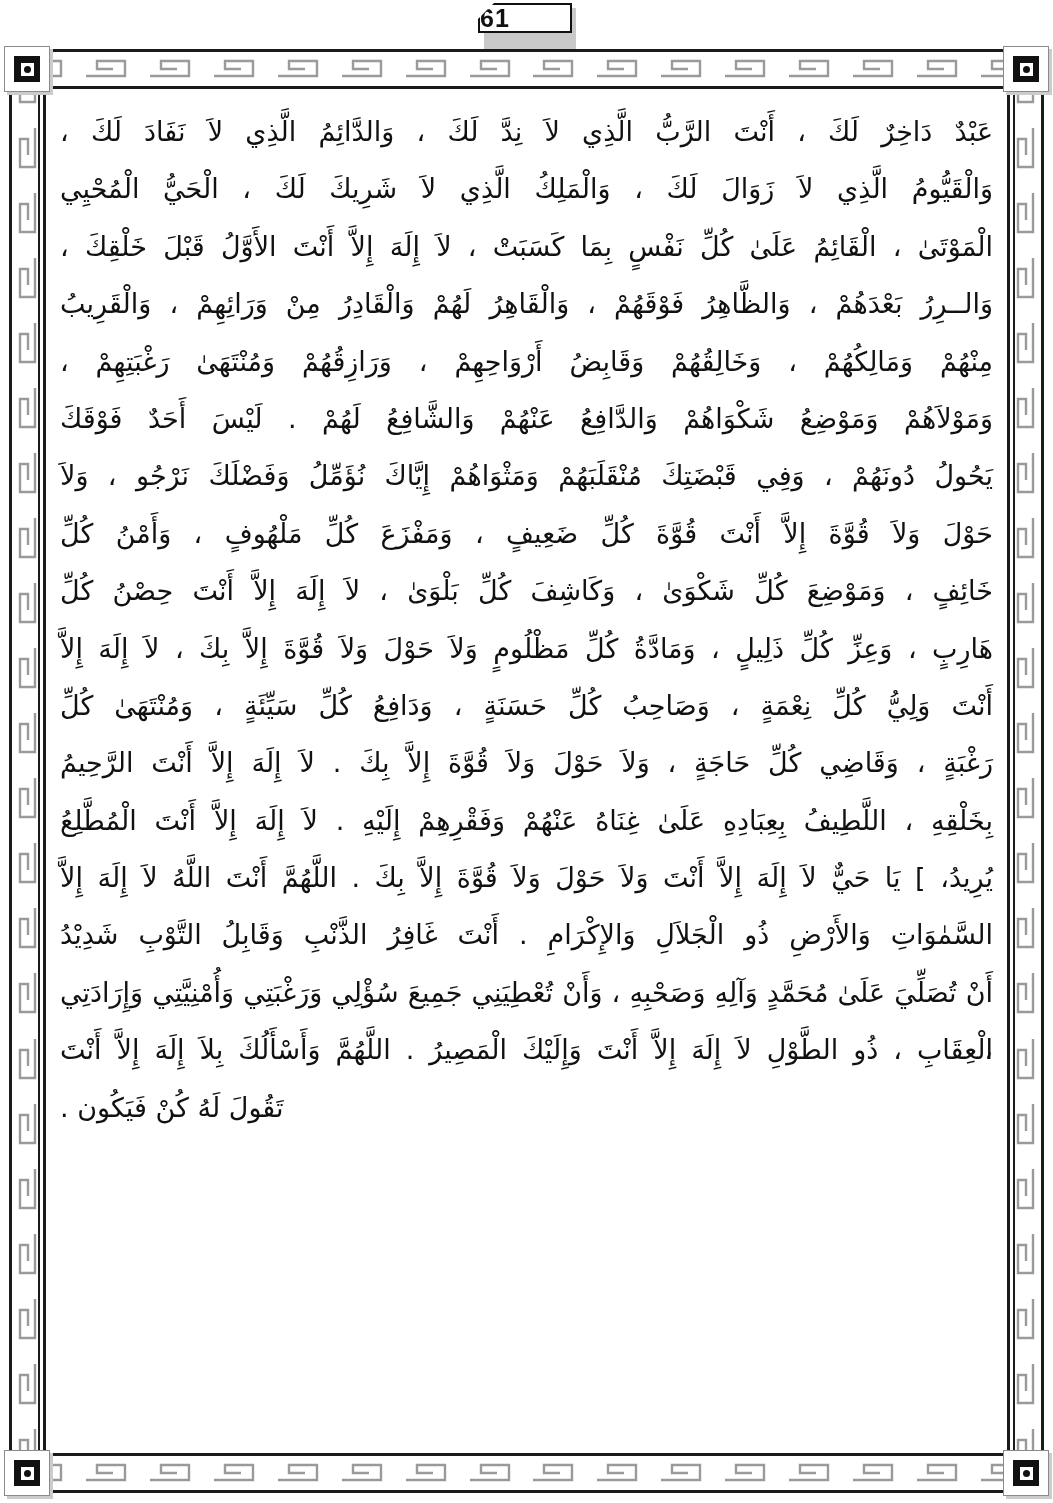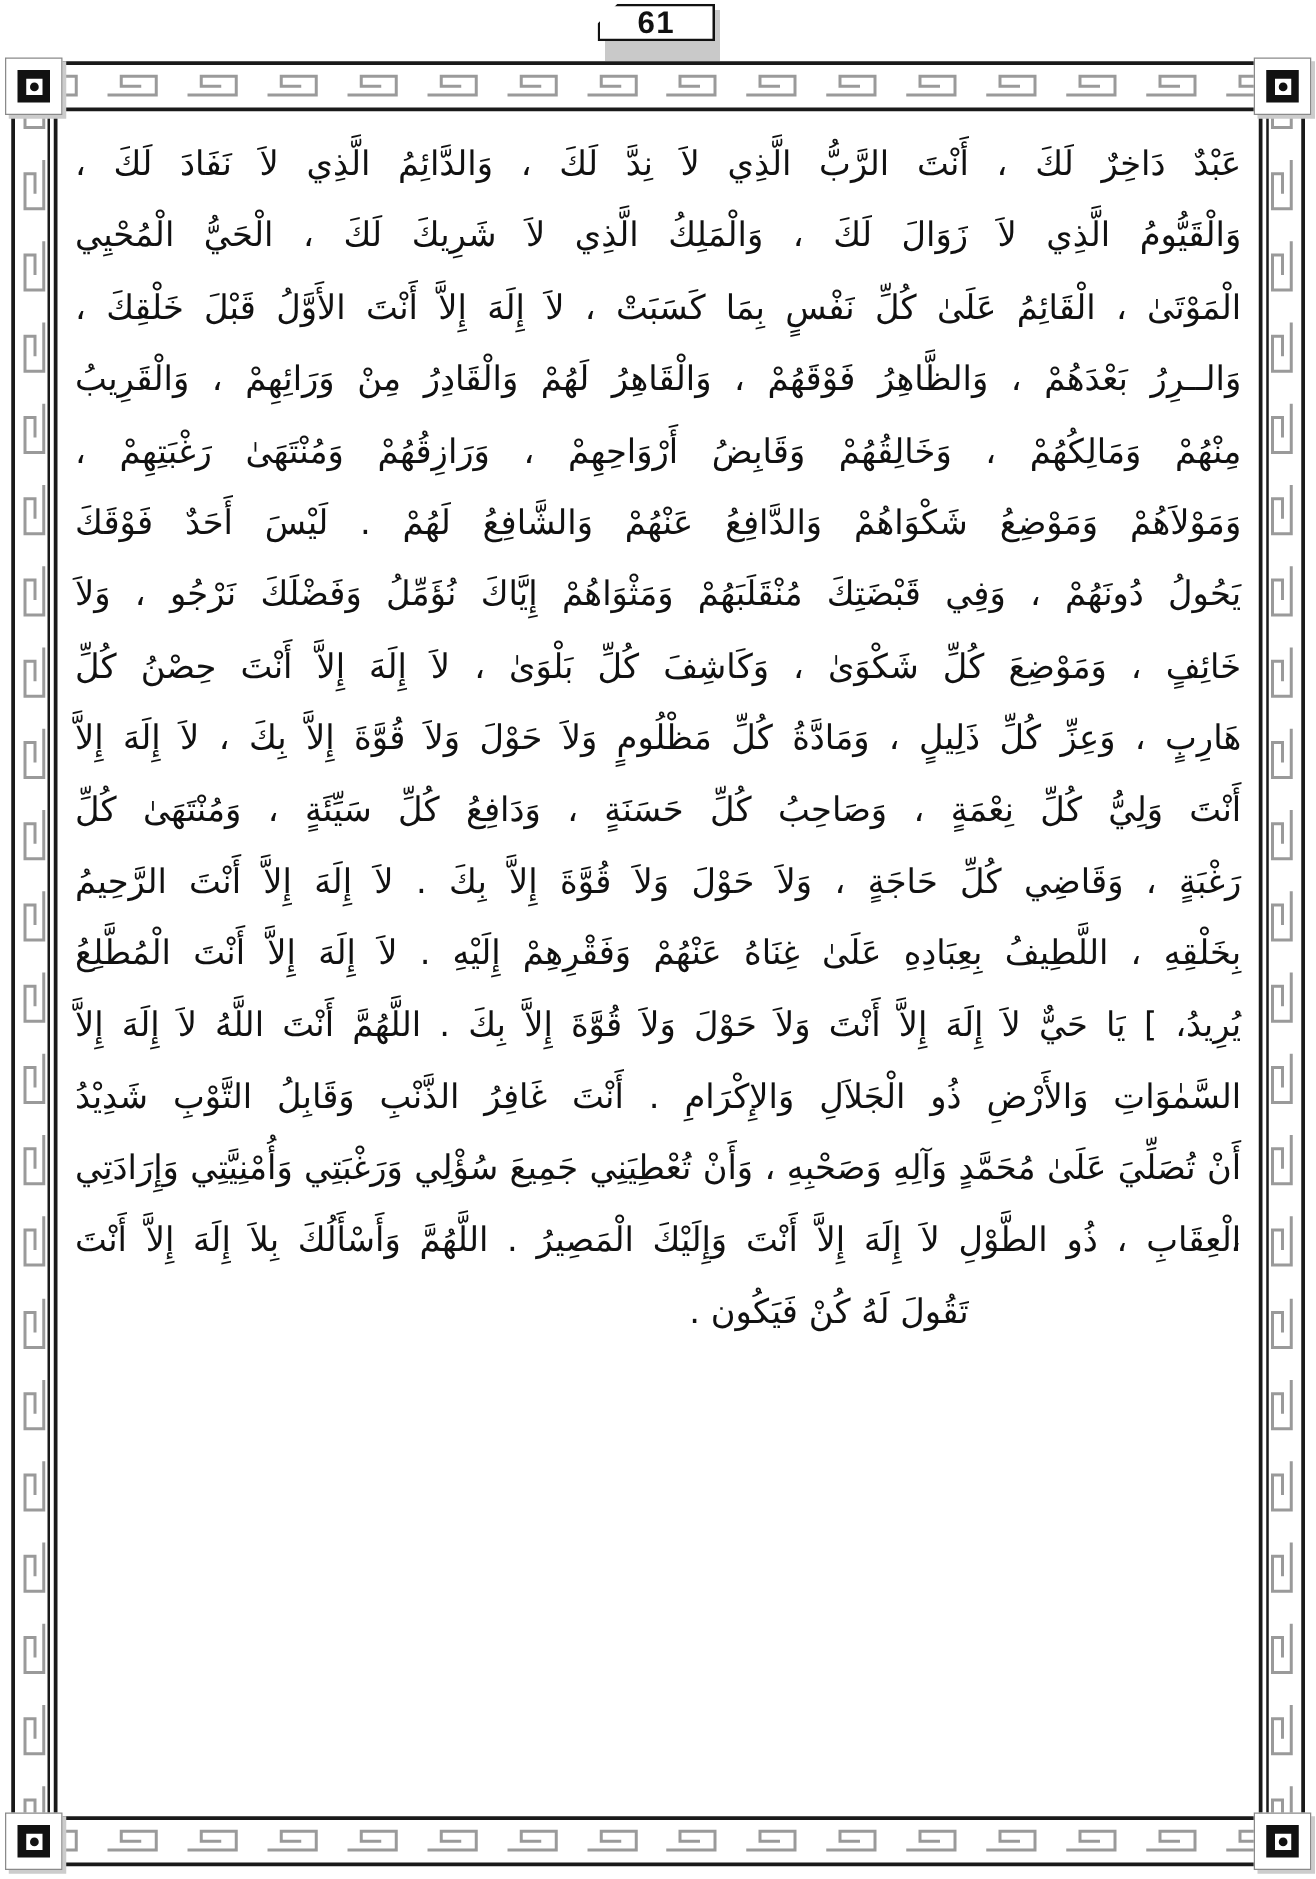--- a/index.html
+++ b/index.html
@@ -15,21 +15,21 @@
   .tab-wrap { position:absolute; left:478px; top:3px; width:100px; height:46px; }
   .tab-shadow {
     position:absolute; left:6px; top:5px; width:92px; height:41px;
     background:#c9c9c9;
     clip-path:polygon(16px 0, 100% 0, 100% 100%, 0 100%, 0 16px);
   }
   .tab {
     position:absolute; left:0; top:0; width:94px; height:30px;
     background:#ffffff; border:2.5px solid #111;
     clip-path:polygon(16px 0, 100% 0, 100% 100%, 0 100%, 0 16px);
-    display:flex; align-items:center; justify-content:center;
+    display:flex; align-items:center; 
   }
   .tab span {
     font-family:"Liberation Sans", sans-serif;
     font-weight:bold; font-size:25px; color:#111; letter-spacing:1px;
   }
 
   
   .band { position:absolute; display:flex; overflow:hidden; background:#fff; }
   .band.horiz {
     flex-direction:row; align-items:center; justify-content:space-evenly;
@@ -83,21 +83,21 @@
     font-size:27px;
     line-height:57.4px;
   }
   .text-line {
     text-align:justify;
     text-align-last:justify;
     white-space:normal;
     height:57.4px;
   }
   .text-line.last-line {
-    text-align:right;
+    text-align:left;
     text-align-last:auto;
     margin-right:218px;
   }
 </style>
 </head>
 <body>
 
 <div class="tab-wrap">
   <div class="tab-shadow"></div>
   <div class="tab">
@@ -372,20 +372,21 @@
 </div>
 
 <div class="text-area" dir="rtl">
     <div class="text-line">عَبْدٌ دَاخِرٌ لَكَ ، أَنْتَ الرَّبُّ الَّذِي لاَ نِدَّ لَكَ ، وَالدَّائِمُ الَّذِي لاَ نَفَادَ لَكَ ،</div>
     <div class="text-line">وَالْقَيُّومُ الَّذِي لاَ زَوَالَ لَكَ ، وَالْمَلِكُ الَّذِي لاَ شَرِيكَ لَكَ ، الْحَيُّ الْمُحْيِي</div>
     <div class="text-line">الْمَوْتَىٰ ، الْقَائِمُ عَلَىٰ كُلِّ نَفْسٍ بِمَا كَسَبَتْ ، لاَ إِلَهَ إِلاَّ أَنْتَ الأَوَّلُ قَبْلَ خَلْقِكَ ،</div>
     <div class="text-line">وَالــرِرُ بَعْدَهُمْ ، وَالظَّاهِرُ فَوْقَهُمْ ، وَالْقَاهِرُ لَهُمْ وَالْقَادِرُ مِنْ وَرَائِهِمْ ، وَالْقَرِيبُ</div>
     <div class="text-line">مِنْهُمْ وَمَالِكُهُمْ ، وَخَالِقُهُمْ وَقَابِضُ أَرْوَاحِهِمْ ، وَرَازِقُهُمْ وَمُنْتَهَىٰ رَغْبَتِهِمْ ،</div>
     <div class="text-line">وَمَوْلاَهُمْ وَمَوْضِعُ شَكْوَاهُمْ وَالدَّافِعُ عَنْهُمْ وَالشَّافِعُ لَهُمْ . لَيْسَ أَحَدٌ فَوْقَكَ</div>
     <div class="text-line">يَحُولُ دُونَهُمْ ، وَفِي قَبْضَتِكَ مُنْقَلَبَهُمْ وَمَثْوَاهُمْ إِيَّاكَ نُؤَمِّلُ وَفَضْلَكَ نَرْجُو ، وَلاَ</div>
+    <div class="text-line">حَوْلَ وَلاَ قُوَّةَ إِلاَّ أَنْتَ قُوَّةَ كُلِّ ضَعِيفٍ ، وَمَفْزَعَ كُلِّ مَلْهُوفٍ ، وَأَمْنُ كُلِّ</div>
     <div class="text-line">خَائِفٍ ، وَمَوْضِعَ كُلِّ شَكْوَىٰ ، وَكَاشِفَ كُلِّ بَلْوَىٰ ، لاَ إِلَهَ إِلاَّ أَنْتَ حِصْنُ كُلِّ</div>
     <div class="text-line">هَارِبٍ ، وَعِزِّ كُلِّ ذَلِيلٍ ، وَمَادَّةُ كُلِّ مَظْلُومٍ وَلاَ حَوْلَ وَلاَ قُوَّةَ إِلاَّ بِكَ ، لاَ إِلَهَ إِلاَّ</div>
     <div class="text-line">أَنْتَ وَلِيُّ كُلِّ نِعْمَةٍ ، وَصَاحِبُ كُلِّ حَسَنَةٍ ، وَدَافِعُ كُلِّ سَيِّئَةٍ ، وَمُنْتَهَىٰ كُلِّ</div>
     <div class="text-line">رَغْبَةٍ ، وَقَاضِي كُلِّ حَاجَةٍ ، وَلاَ حَوْلَ وَلاَ قُوَّةَ إِلاَّ بِكَ . لاَ إِلَهَ إِلاَّ أَنْتَ الرَّحِيمُ</div>
     <div class="text-line">بِخَلْقِهِ ، اللَّطِيفُ بِعِبَادِهِ عَلَىٰ غِنَاهُ عَنْهُمْ وَفَقْرِهِمْ إِلَيْهِ . لاَ إِلَهَ إِلاَّ أَنْتَ الْمُطَّلِعُ</div>
     <div class="text-line">يُرِيدُ، ] يَا حَيٌّ لاَ إِلَهَ إِلاَّ أَنْتَ وَلاَ حَوْلَ وَلاَ قُوَّةَ إِلاَّ بِكَ . اللَّهُمَّ أَنْتَ اللَّهُ لاَ إِلَهَ إِلاَّ</div>
     <div class="text-line">السَّمٰوَاتِ وَالأَرْضِ ذُو الْجَلاَلِ وَالإِكْرَامِ . أَنْتَ غَافِرُ الذَّنْبِ وَقَابِلُ التَّوْبِ شَدِيْدُ</div>
     <div class="text-line">أَنْ تُصَلِّيَ عَلَىٰ مُحَمَّدٍ وَآلِهِ وَصَحْبِهِ ، وَأَنْ تُعْطِيَنِي جَمِيعَ سُؤْلِي وَرَغْبَتِي وَأُمْنِيَّتِي وَإِرَادَتِي ،</div>
     <div class="text-line">الْعِقَابِ ، ذُو الطَّوْلِ لاَ إِلَهَ إِلاَّ أَنْتَ وَإِلَيْكَ الْمَصِيرُ . اللَّهُمَّ وَأَسْأَلُكَ بِلاَ إِلَهَ إِلاَّ أَنْتَ</div>
     <div class="text-line last-line">تَقُولَ لَهُ كُنْ فَيَكُون .</div>

